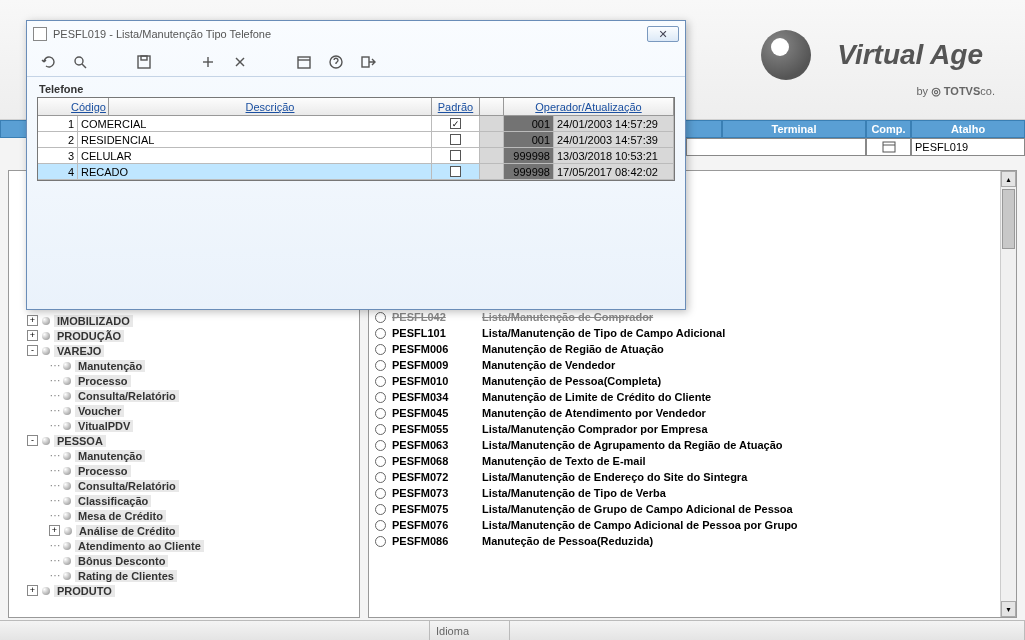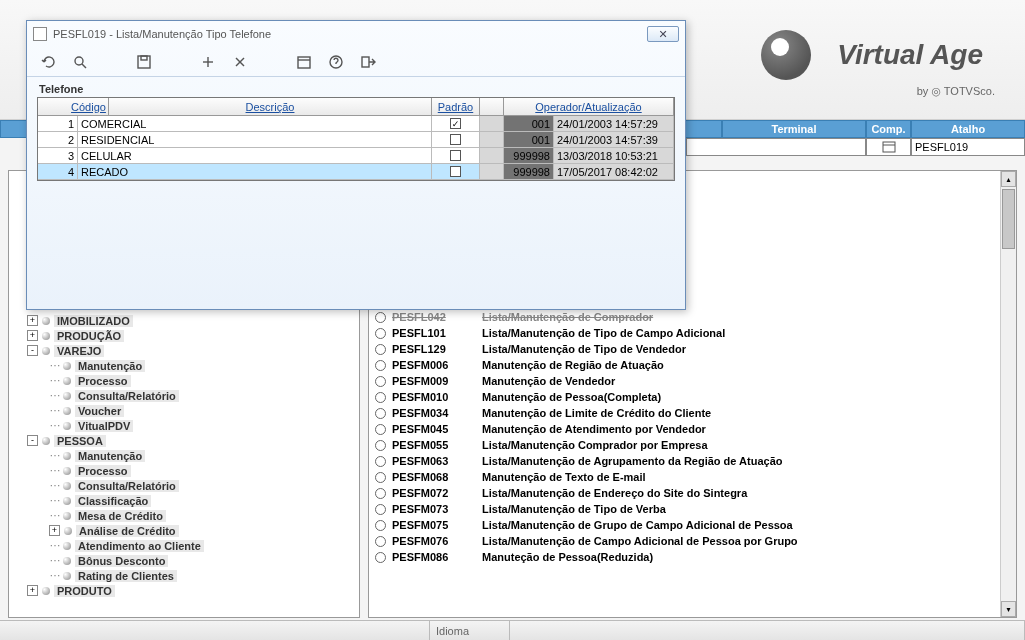--- a/index.html
+++ b/index.html
@@ -6,21 +6,21 @@
 body { background: #fff; width: 1025px; height: 640px; overflow: hidden; position: relative; }
 
 
 .app-bg { position: absolute; top: 0; left: 0; right: 0; bottom: 0; background: #f4f4f4; }
 .header-area { height: 120px; background: linear-gradient(#f8f8f8, #eeeeee); border-bottom: 1px solid #d0d0d0; position: relative; }
 .logo-area { position: absolute; right: 42px; top: 30px; display: flex; align-items: center; gap: 26px; }
 .logo-icon { width: 50px; height: 50px; border-radius: 50%; background: radial-gradient(circle at 35% 30%, #888 0%, #555 70%); position: relative; }
 .logo-icon::after { content: ''; position: absolute; width: 18px; height: 18px; background: #fff; border-radius: 50%; top: 8px; left: 10px; }
 .logo-text { font-size: 28px; font-style: italic; font-weight: bold; color: #555; }
 .logo-sub { position: absolute; right: 30px; top: 85px; font-size: 11px; color: #666; }
-.logo-sub b { font-weight: normal; }
+.logo-sub b { font-weight: bold; }
 
 .col-header-bar { position: absolute; top: 120px; left: 0; right: 0; height: 18px; display: flex; }
 .col-header-bar .spacer { flex: 1; background: #5a9fd4; border: 1px solid #3a7fb4; }
 .col-header-bar .hdr { background: #5a9fd4; color: #fff; border: 1px solid #3a7fb4; display: flex; align-items: center; justify-content: center; font-weight: bold; }
 .col-terminal { width: 144px; }
 .col-comp { width: 45px; }
 .col-atalho { width: 114px; }
 .atalho-row { position: absolute; top: 138px; right: 0; display: flex; height: 16px; }
 .atalho-row .cell { border: 1px solid #888; background: #fff; display: flex; align-items: center; padding: 8px 3px; }
 .atalho-row .comp-cell { width: 45px; justify-content: center; }
@@ -219,25 +219,20 @@
     <div class="list-inner" id="list-inner" style="padding-top: 138px;">
         <div class="list-row">
           <span class="list-radio"></span>
           <span class="list-code" style="text-decoration:line-through;color:#888;">PESFL042</span>
           <span class="list-desc" style="text-decoration:line-through;color:#888;">Lista/Manutenção de Comprador</span>
         </div>
         <div class="list-row">
           <span class="list-radio"></span>
           <span class="list-code" style="">PESFL101</span>
           <span class="list-desc" style="">Lista/Manutenção de Tipo de Campo Adicional</span>
-        </div>
-        <div class="list-row">
-          <span class="list-radio"></span>
-          <span class="list-code" style="">PESFL129</span>
-          <span class="list-desc" style="">Lista/Manutenção de Tipo de Vendedor</span>
         </div>
         <div class="list-row">
           <span class="list-radio"></span>
           <span class="list-code" style="">PESFM006</span>
           <span class="list-desc" style="">Manutenção de Região de Atuação</span>
         </div>
         <div class="list-row">
           <span class="list-radio"></span>
           <span class="list-code" style="">PESFM009</span>
           <span class="list-desc" style="">Manutenção de Vendedor</span>

